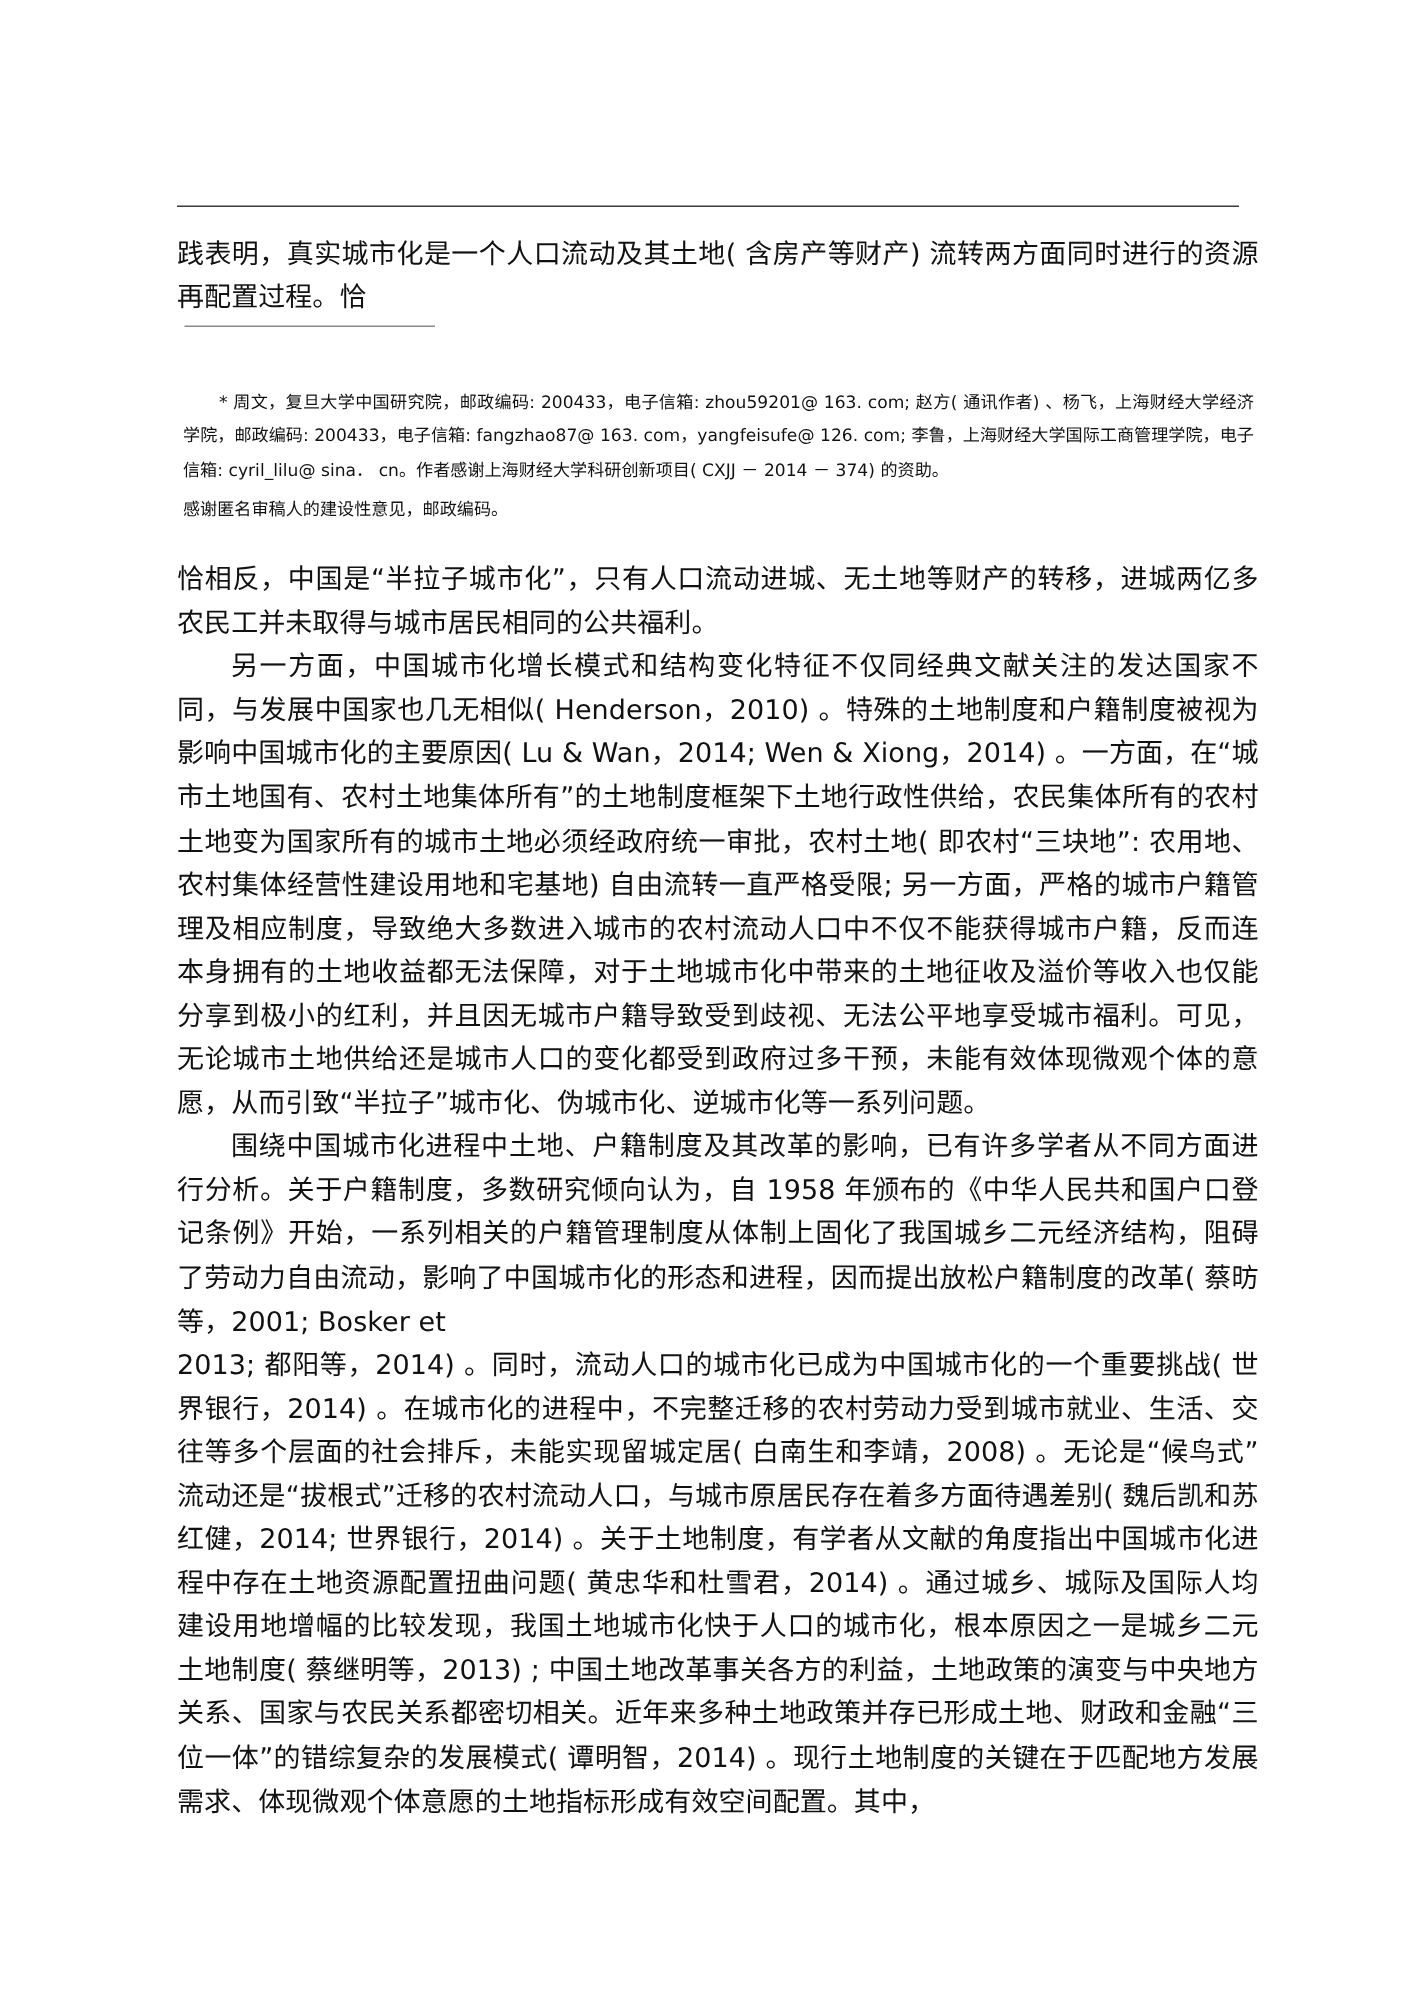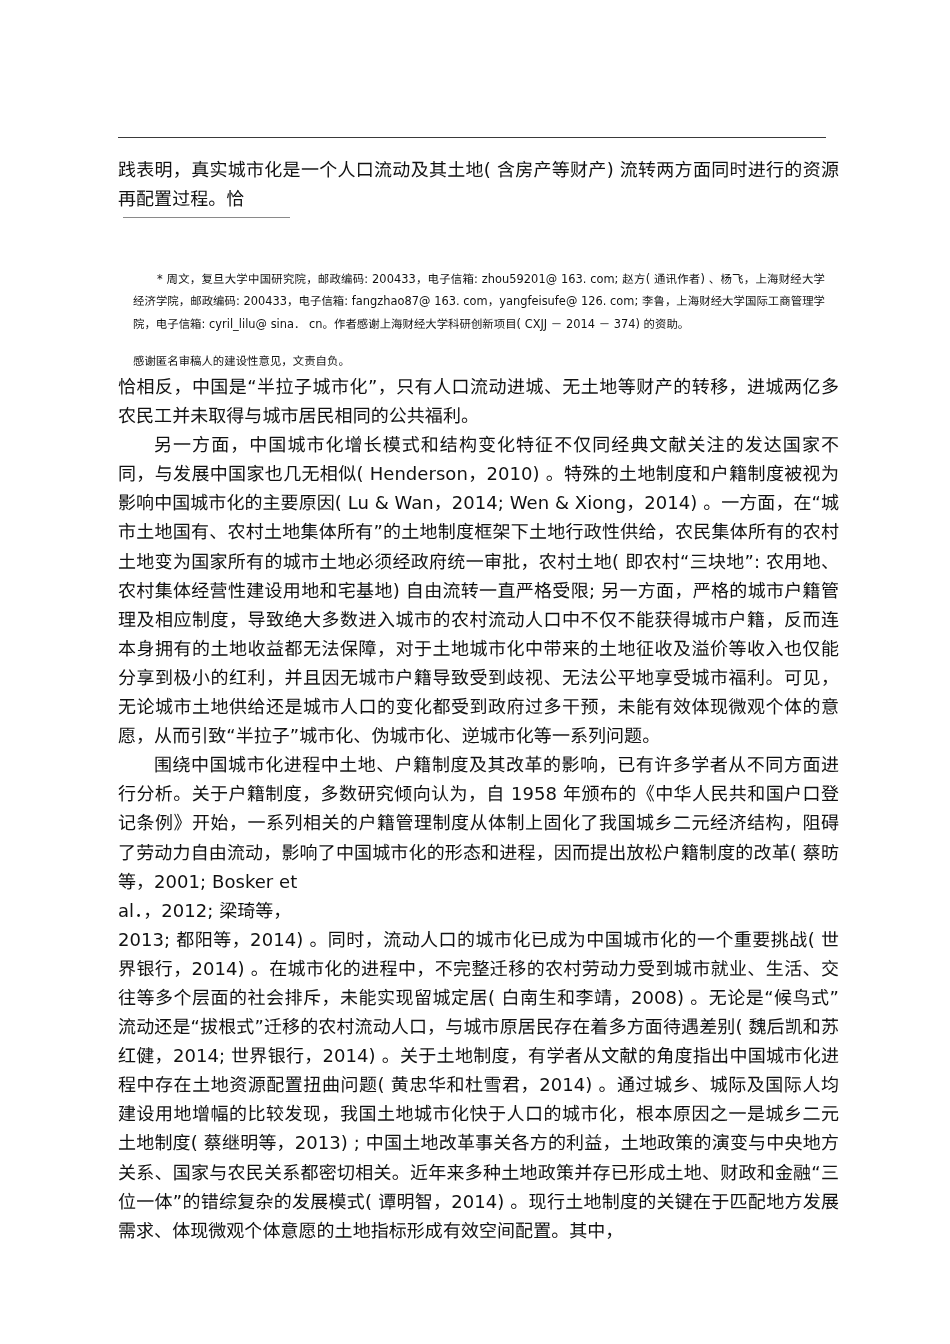--- a/index.html
+++ b/index.html
@@ -83,21 +83,21 @@
 
   
   .footnote {
     position: absolute;
     left: 118px;
     top: 253px;
     width: 722px;
   }
 
   p.note {
-    margin: 15px;
+    margin: 4px;
     font-size: 11.4px;
     line-height: 22.4px;
     color: #111111;
     text-align: justify;
     text-justify: inter-ideograph;
     letter-spacing: 0.02px;
   }
 
   p.note.first {
     text-indent: 2.1em;
@@ -125,28 +125,27 @@
   <div class="head-rule"></div>
 
   <div class="frag-top">
     <p class="body">践表明，真实城市化是一个人口流动及其土地( 含房产等财产) 流转两方面同时进行的资源再配置过程。恰</p>
   </div>
 
   <div class="note-rule"></div>
 
   <div class="footnote">
     <p class="note first">* 周文，复旦大学中国研究院，邮政编码: 200433，电子信箱: zhou59201@ 163. com; 赵方( 通讯作者) 、杨飞，上海财经大学经济学院，邮政编码: 200433，电子信箱: fangzhao87@ 163. com，yangfeisufe@ 126. com; 李鲁，上海财经大学国际工商管理学院，电子信箱: cyril_lilu@ sina． cn。作者感谢上海财经大学科研创新项目( CXJJ － 2014 － 374) 的资助。</p>
-    <p class="note">感谢匿名审稿人的建设性意见，文责自负。</p>
+    <p class="note">感谢匿名审稿人的建设性意见，邮政编码。</p>
   </div>
 
   <div class="body-lower">
     <p class="body">恰相反，中国是“半拉子城市化”，只有人口流动进城、无土地等财产的转移，进城两亿多农民工并未取得与城市居民相同的公共福利。</p>
 
     <p class="body indent">另一方面，中国城市化增长模式和结构变化特征不仅同经典文献关注的发达国家不同，与发展中国家也几无相似( Henderson，2010) 。特殊的土地制度和户籍制度被视为影响中国城市化的主要原因( Lu &amp; Wan，2014; Wen &amp; Xiong，2014) 。一方面，在“城市土地国有、农村土地集体所有”的土地制度框架下土地行政性供给，农民集体所有的农村土地变为国家所有的城市土地必须经政府统一审批，农村土地( 即农村“三块地”: 农用地、农村集体经营性建设用地和宅基地) 自由流转一直严格受限; 另一方面，严格的城市户籍管理及相应制度，导致绝大多数进入城市的农村流动人口中不仅不能获得城市户籍，反而连本身拥有的土地收益都无法保障，对于土地城市化中带来的土地征收及溢价等收入也仅能分享到极小的红利，并且因无城市户籍导致受到歧视、无法公平地享受城市福利。可见，无论城市土地供给还是城市人口的变化都受到政府过多干预，未能有效体现微观个体的意愿，从而引致“半拉子”城市化、伪城市化、逆城市化等一系列问题。</p>
 
     <p class="body indent">围绕中国城市化进程中土地、户籍制度及其改革的影响，已有许多学者从不同方面进行分析。关于户籍制度，多数研究倾向认为，自 1958 年颁布的《中华人民共和国户口登记条例》开始，一系列相关的户籍管理制度从体制上固化了我国城乡二元经济结构，阻碍了劳动力自由流动，影响了中国城市化的形态和进程，因而提出放松户籍制度的改革( 蔡昉等，2001; Bosker et</p>
 
-    <p class="body nojustify">al．，2012; 梁琦等，</p>
 
     <p class="body">2013; 都阳等，2014) 。同时，流动人口的城市化已成为中国城市化的一个重要挑战( 世界银行，2014) 。在城市化的进程中，不完整迁移的农村劳动力受到城市就业、生活、交往等多个层面的社会排斥，未能实现留城定居( 白南生和李靖，2008) 。无论是“候鸟式”流动还是“拔根式”迁移的农村流动人口，与城市原居民存在着多方面待遇差别( 魏后凯和苏红健，2014; 世界银行，2014) 。关于土地制度，有学者从文献的角度指出中国城市化进程中存在土地资源配置扭曲问题( 黄忠华和杜雪君，2014) 。通过城乡、城际及国际人均建设用地增幅的比较发现，我国土地城市化快于人口的城市化，根本原因之一是城乡二元土地制度( 蔡继明等，2013) ; 中国土地改革事关各方的利益，土地政策的演变与中央地方关系、国家与农民关系都密切相关。近年来多种土地政策并存已形成土地、财政和金融“三位一体”的错综复杂的发展模式( 谭明智，2014) 。现行土地制度的关键在于匹配地方发展需求、体现微观个体意愿的土地指标形成有效空间配置。其中，</p>
   </div>
 
 </div>
 
 </body></html>

